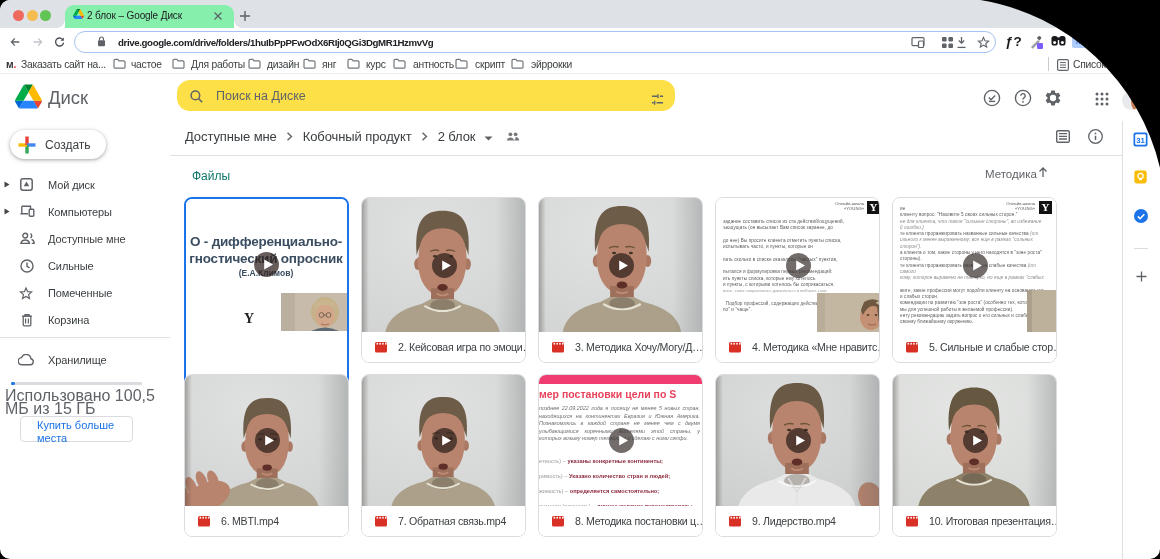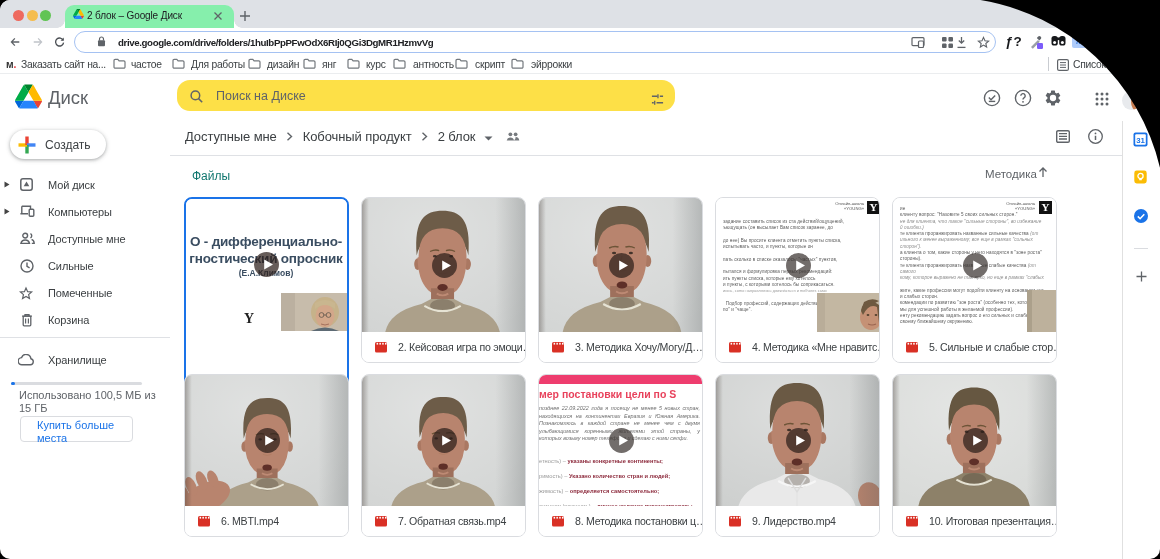--- a/index.html
+++ b/index.html
@@ -282,21 +282,21 @@
 <div class="navitem" style="top:314px">Корзина</div>
 <div style="position:absolute;left:0;top:337px;width:170px;height:1px;background:#dfe1e5"></div>
 
 <svg class="navico" style="top:354px;left:18px" width="16" height="12" viewBox="0 0 16 12">
   <path d="M4 10.8 a3.6 3.6 0 0 1 -.4-7.2 a4.8 4.8 0 0 1 9.3 1.1 a3.1 3.1 0 0 1 -.5 6.1z" fill="none" stroke="#5f6368" stroke-width="1.4"></path>
 </svg>
 <div class="navitem" style="top:354px">Хранилище</div>
 <div style="position:absolute;left:11px;top:382px;width:131px;height:3px;border-radius:2px;background:#dadce0">
   <div style="position:absolute;left:0;top:0;width:4px;height:3px;border-radius:2px;background:#1a73e8"></div>
 </div>
-<div style="position:absolute;left:19px;top:389px;width:150px;font-size:11px;color:#5f6368;line-height:13px">Использовано 100,5 МБ из 15 ГБ</div>
+<div style="position:absolute;left:5px;top:389px;width:150px;font-size:16px;color:#5f6368;line-height:13px">Использовано 100,5 МБ из 15 ГБ</div>
 <div style="position:absolute;left:20px;top:416px;width:113px;height:26px;border:1px solid #dadce0;border-radius:4px;box-sizing:border-box"></div>
 <div style="position:absolute;left:37px;top:419px;font-size:11px;color:#1a73e8;line-height:12.5px">Купить больше<br>места</div>
 <div id="crumb">Доступные мне
   <svg style="margin:0 6px" width="7" height="9" viewBox="0 0 7 9">
         <path d="M1.5 0.8 L5.5 4.5 L1.5 8.2" stroke="#5f6368" stroke-width="1.4" fill="none"></path>
       </svg>
   Кобочный продукт
   <svg style="margin:0 6px" width="7" height="9" viewBox="0 0 7 9">
         <path d="M1.5 0.8 L5.5 4.5 L1.5 8.2" stroke="#5f6368" stroke-width="1.4" fill="none"></path>
       </svg>

